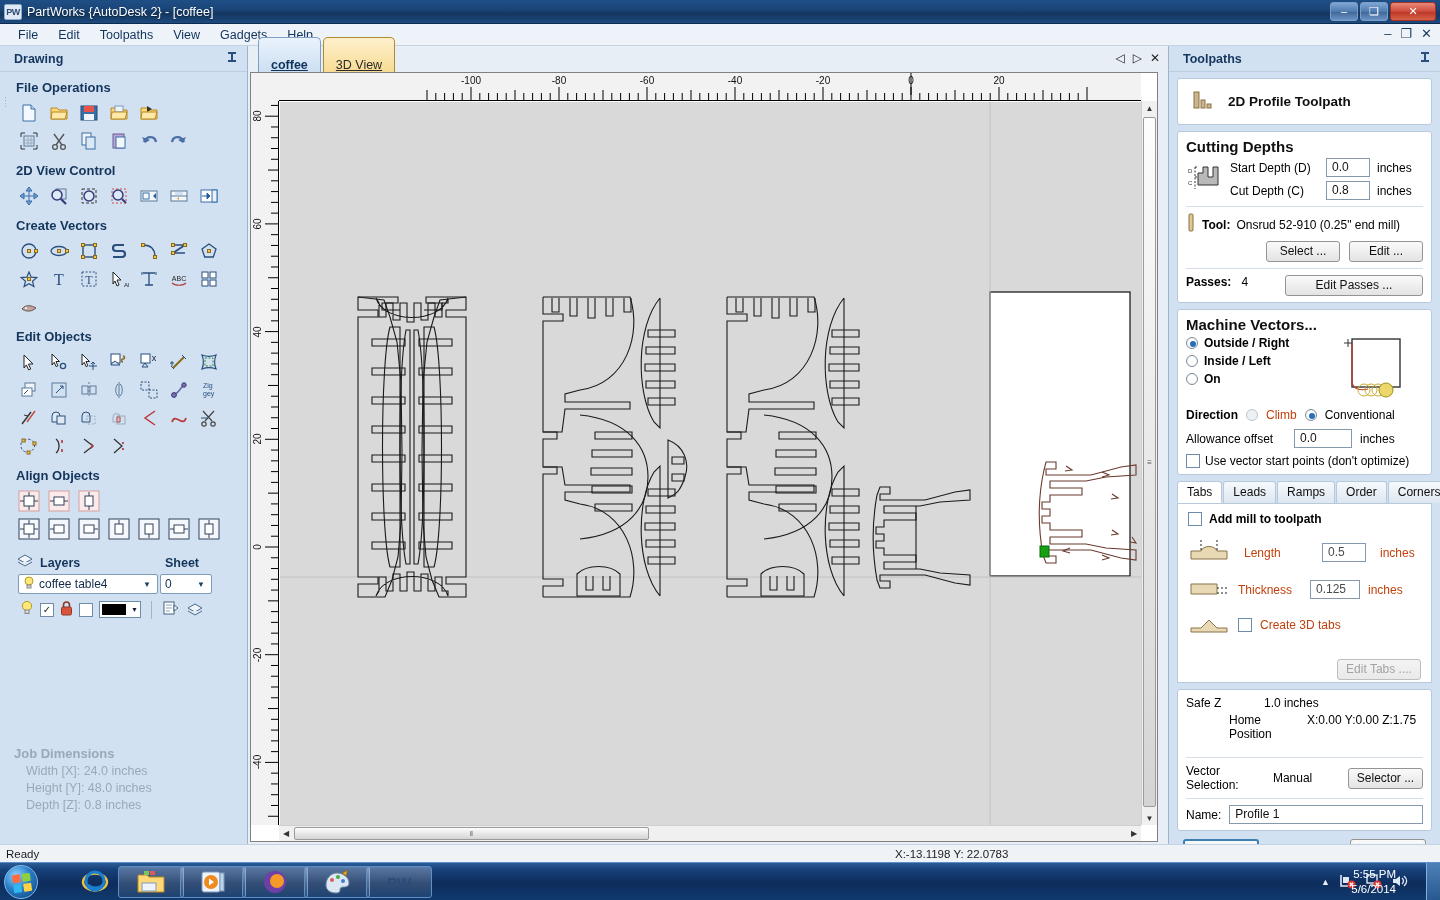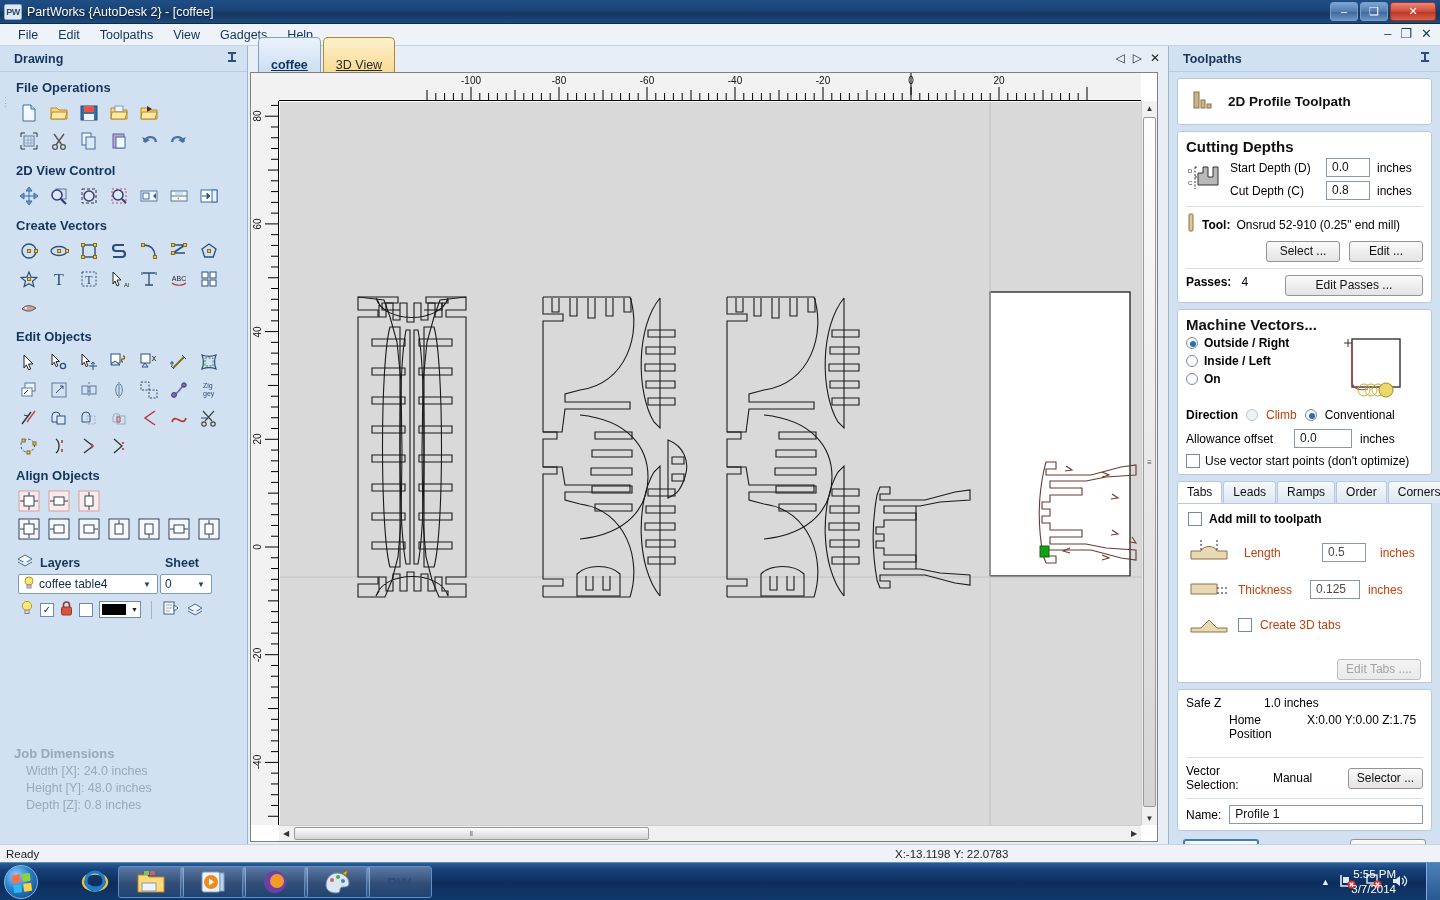--- a/index.html
+++ b/index.html
@@ -1439,18 +1439,18 @@
       </span>
       <span>
         <svg width="17" height="16" viewBox="0 0 17 16">
             <path d="M2 6h3l4-3v10l-4-3H2z" fill="#dfe9f5"></path>
             <path d="M11 5c2 2 2 4 0 6M13 3c3.5 3 3.5 7 0 10" fill="none" stroke="#dfe9f5" stroke-width="1.3"></path>
           </svg>
       </span>
     </div>
     <div class="clock">
       <div>5:55 PM</div>
-      <div>3/7/2014</div>
+      <div>5/6/2014</div>
     </div>
     <div class="showdesk"></div>
   </div>
 
 </div>
 
 </body></html>

